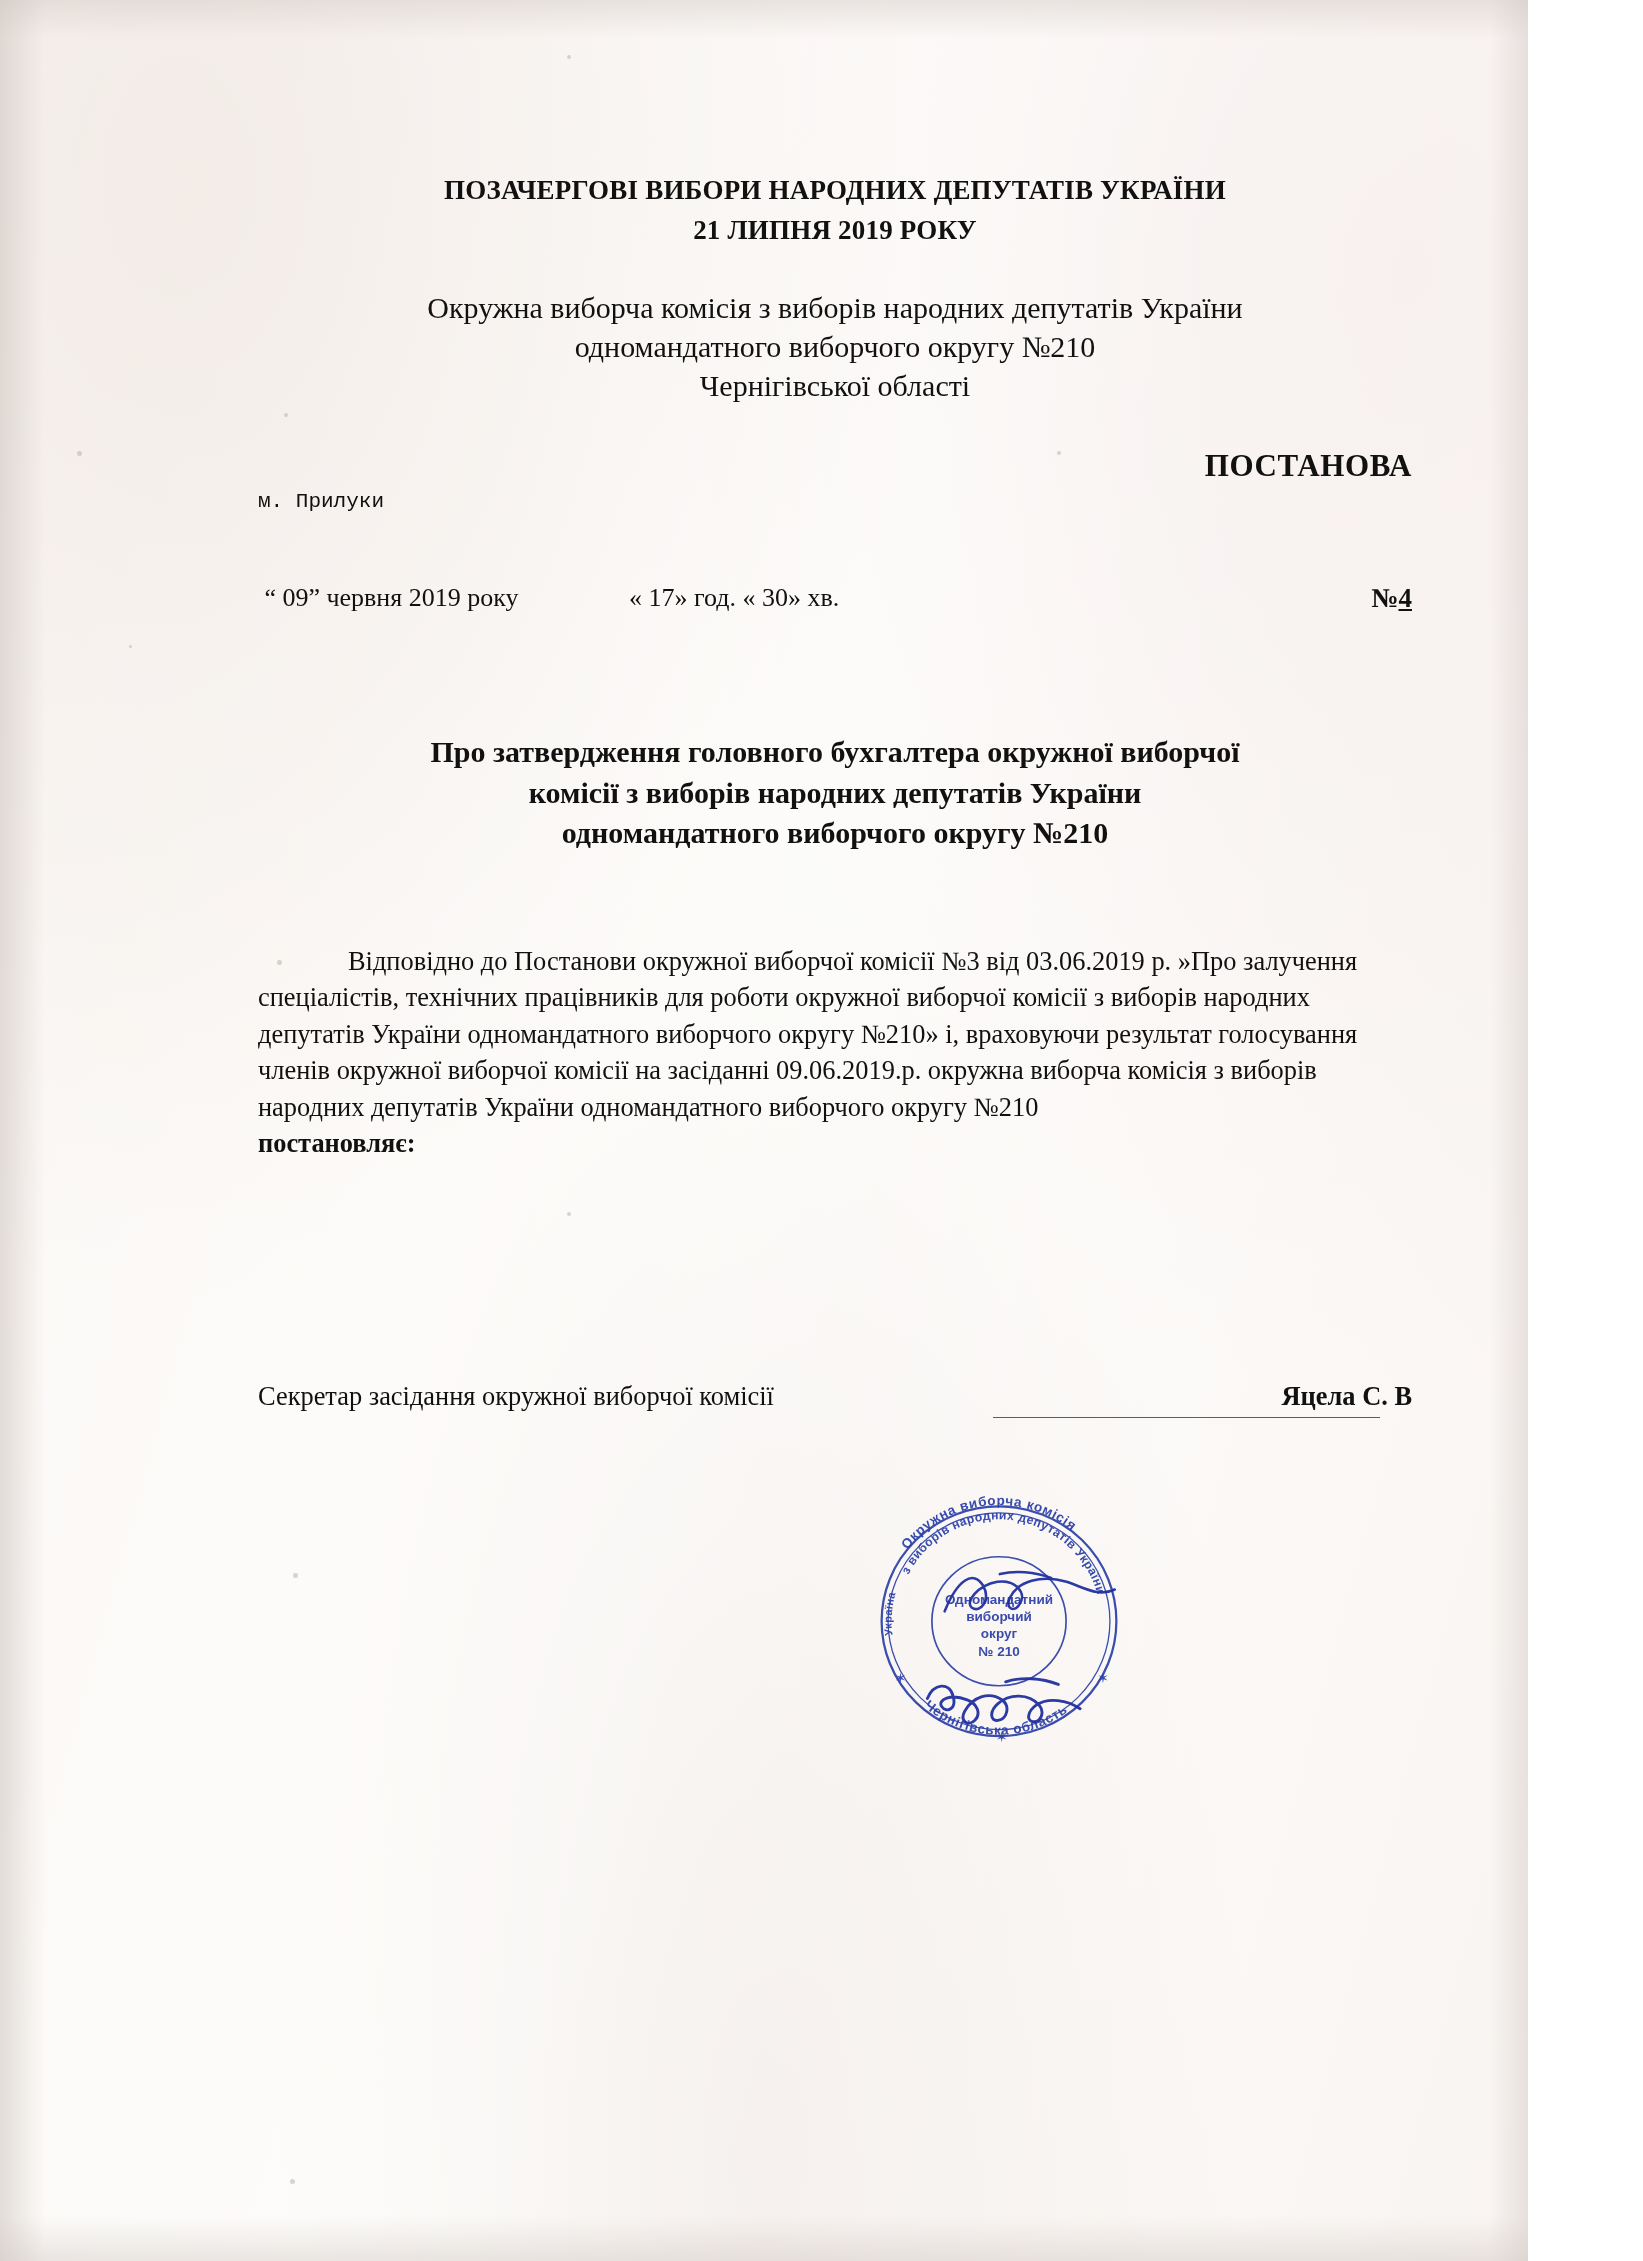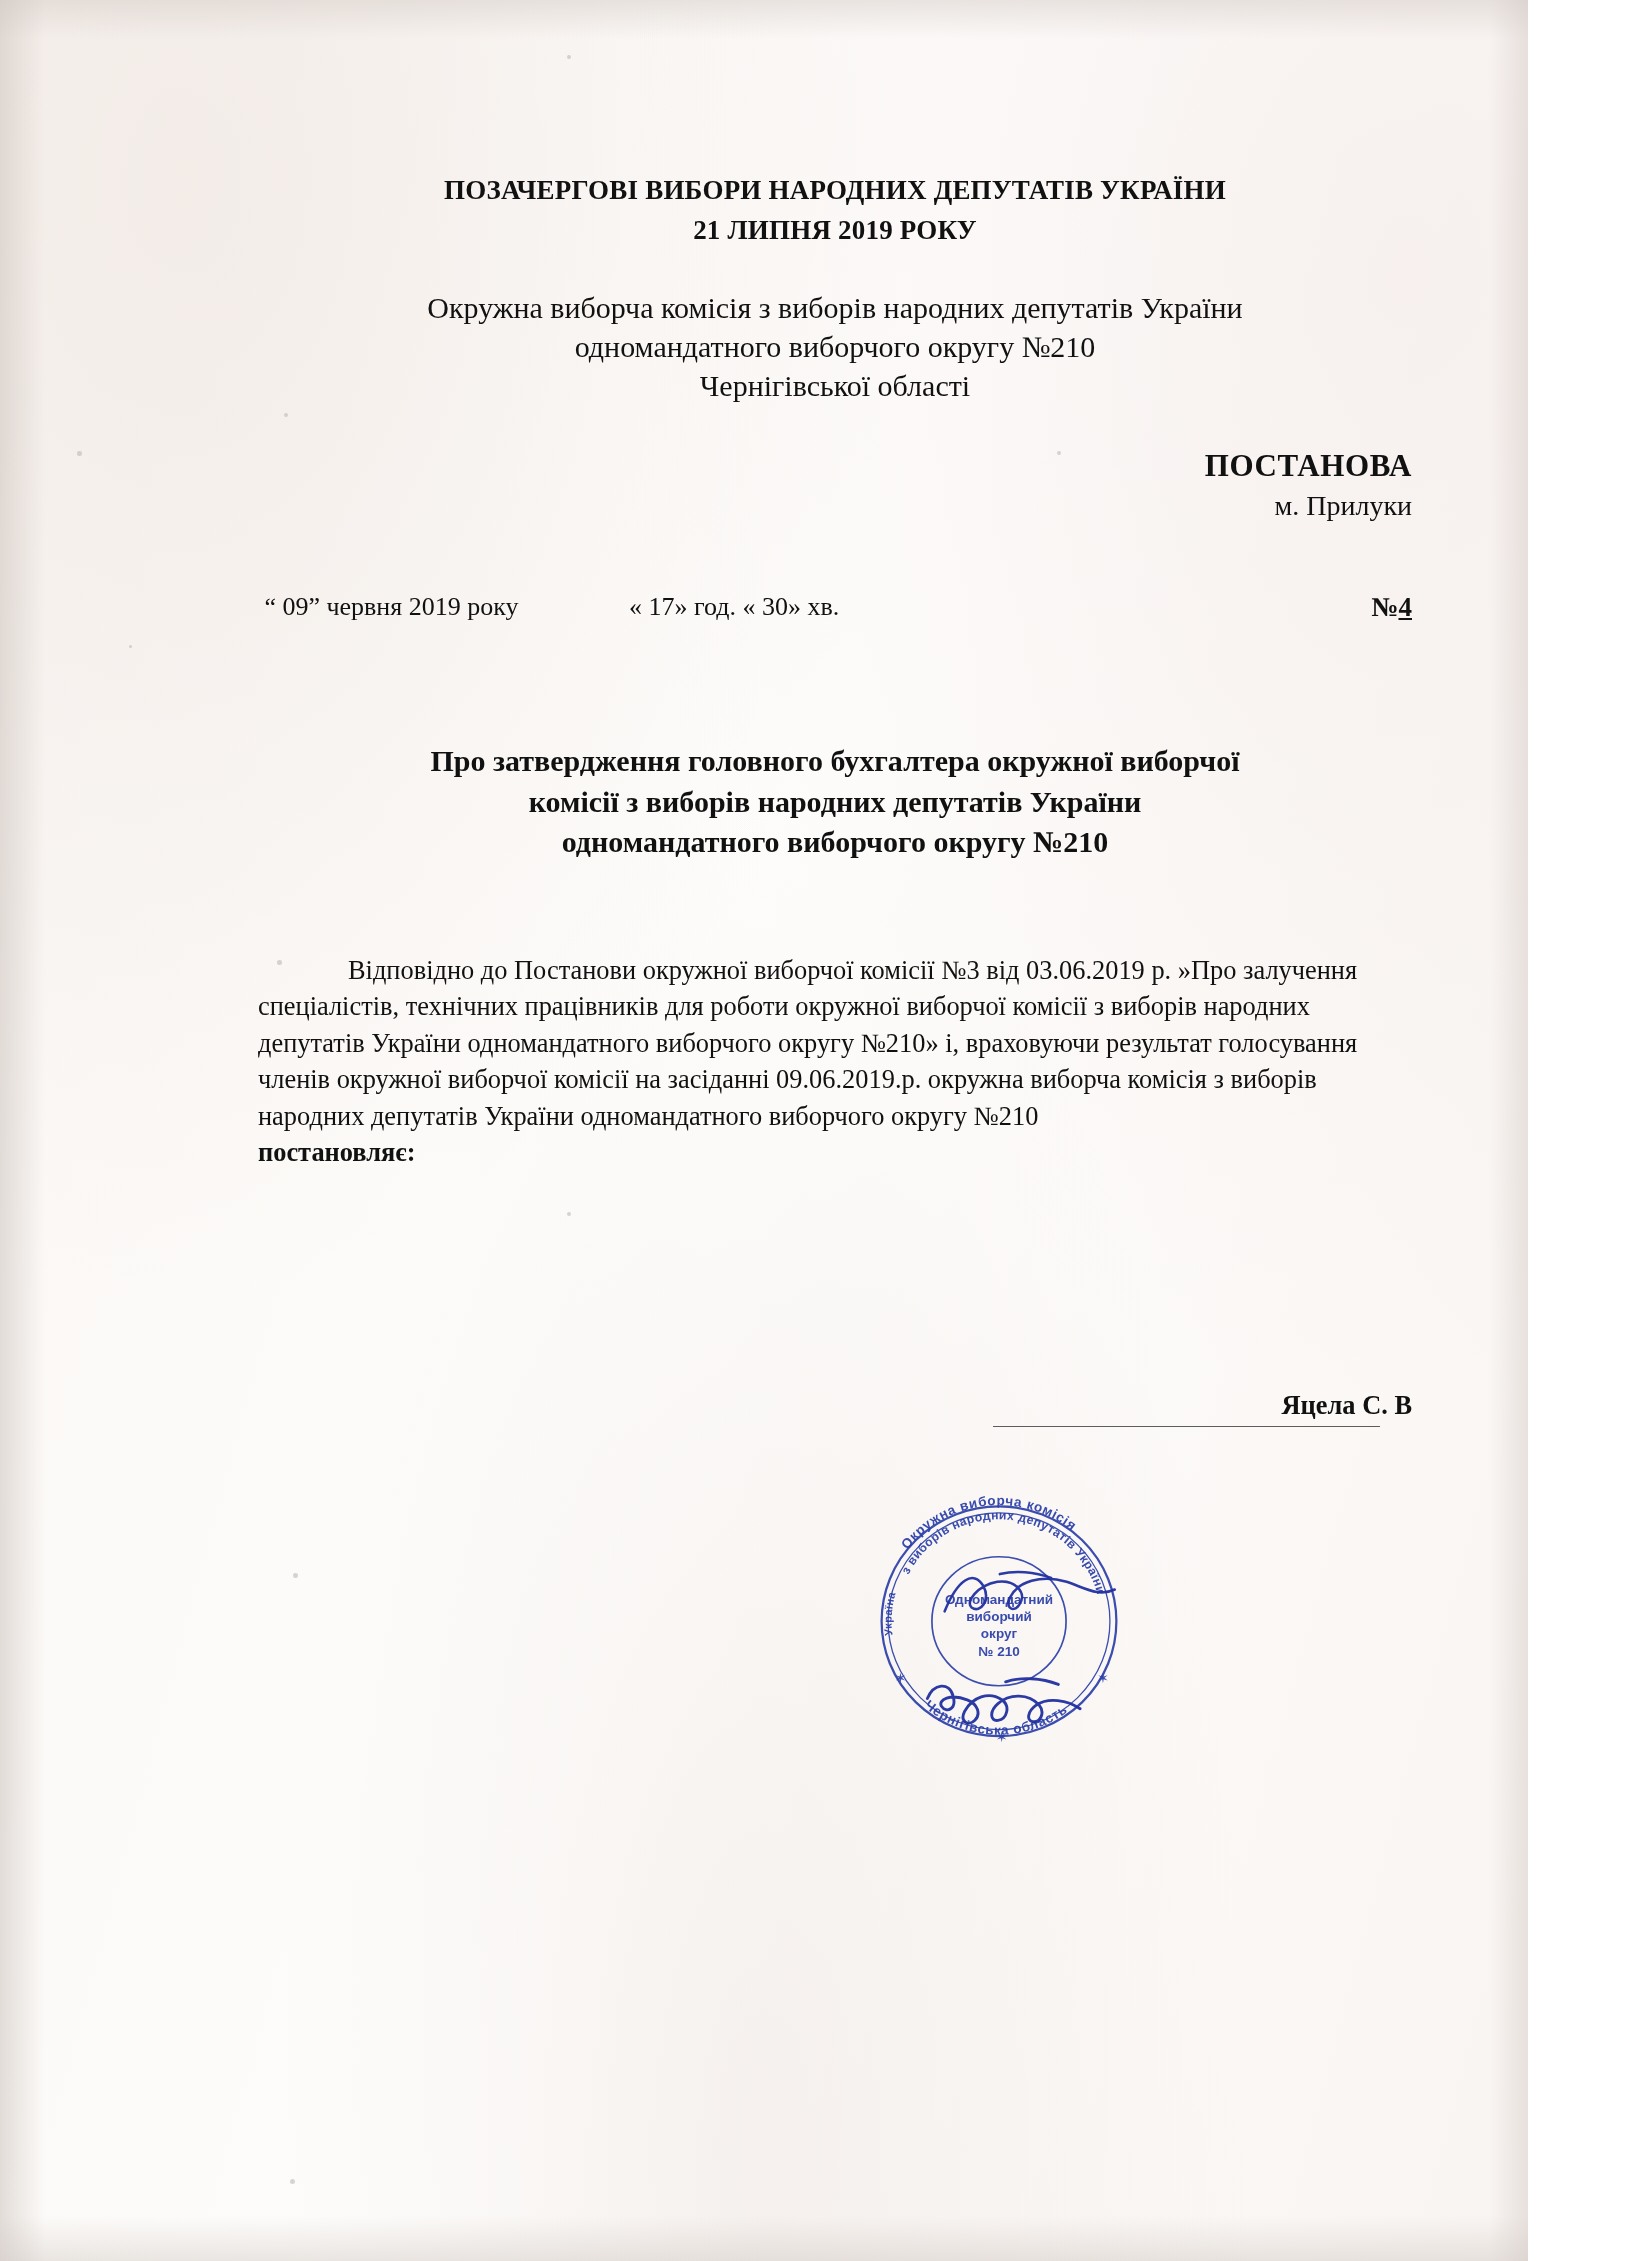--- a/index.html
+++ b/index.html
@@ -84,22 +84,23 @@
 
   .resolution-title {
     margin-top: 43px;
     text-align: right;
     font-weight: bold;
     font-size: 31px;
     letter-spacing: 0.6px;
   }
   .city {
     margin-top: 6.4px;
-    text-align: right;
-    font-size: 28px;
+    text-align: left;
+    font-size: 21px;
+    font-family: Liberation Mono, monospace;
   }
 
   .date-row {
     margin-top: 70px;
     position: relative;
     font-size: 26px;
     height: 36px;
   }
   .date-left {
     position: absolute;
@@ -273,20 +274,21 @@
     </div>
 
     <div class="body-text">
       <p><span class="body-first-indent"></span><span>Відповідно до Постанови окружної виборчої комісії №3 від 03.06.2019 р. »Про залучення  спеціалістів, технічних працівників для роботи окружної виборчої комісії з виборів народних депутатів України одномандатного виборчого округу №210» і, враховуючи результат голосування членів окружної виборчої комісії на засіданні 09.06.2019.р. окружна виборча комісія з виборів народних депутатів України одномандатного виборчого округу №210</span></p>
       <p class="decides">постановляє:</p>
     </div>
 
 
     <div class="signatures">
       <div class="sig-row second">
+        <span class="sig-label">Секретар засідання окружної виборчої комісії</span>
         <span class="sig-line two"></span>
         <span class="sig-name">Яцела С. В</span>
       </div>
     </div>
 
   </div>
 
   <div class="stamp">
     <svg width="284" height="258" viewBox="0 0 440 400" xmlns="http://www.w3.org/2000/svg">
       <defs>

